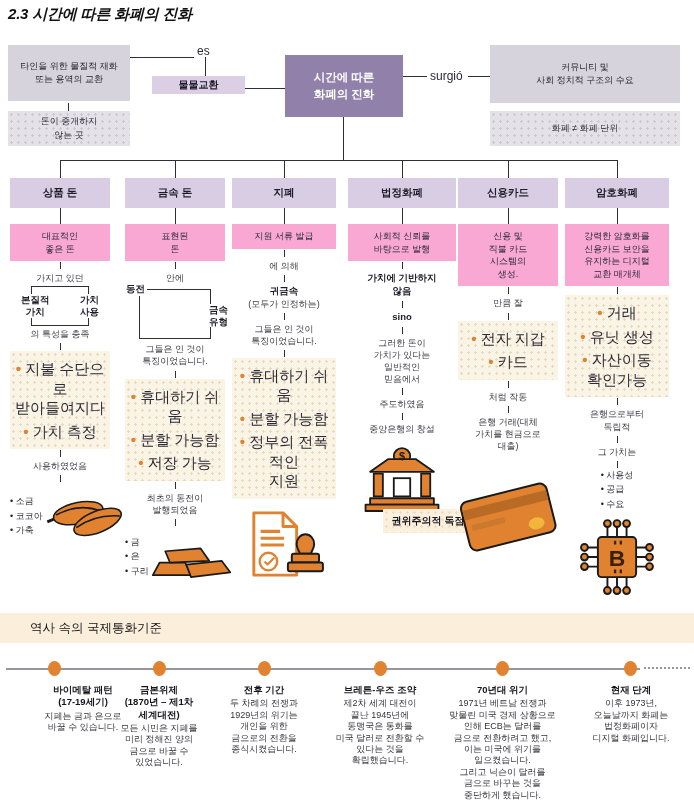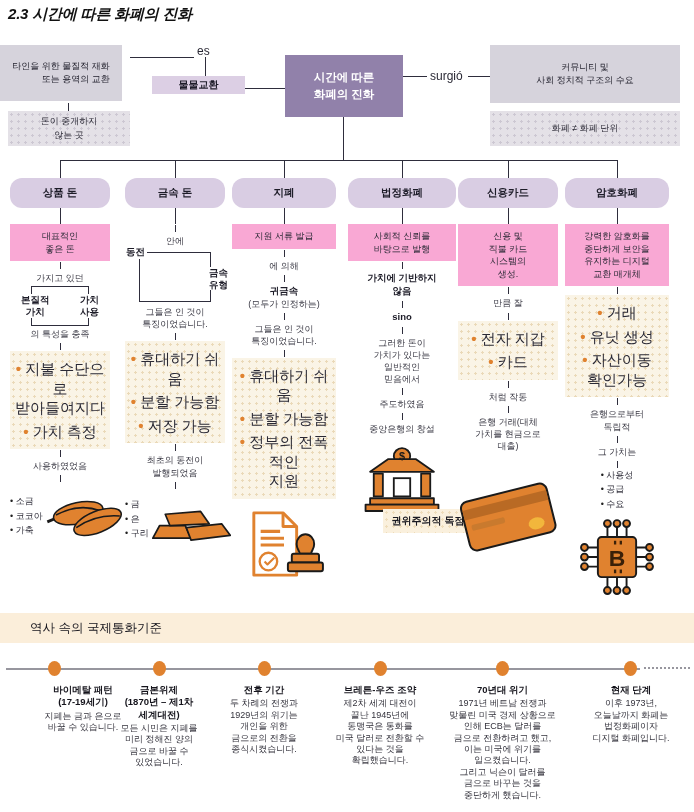--- a/index.html
+++ b/index.html
@@ -8,21 +8,21 @@
   #title{left:8px;top:5px;font-size:15px;font-weight:bold;font-style:italic;color:#111;letter-spacing:-.2px;}
   .pre{white-space:pre-line;}
   .graybox{background:#d6d3dc;color:#23222e;font-size:9px;line-height:1.5;display:flex;align-items:center;justify-content:center;text-align:center;}
   .grayspeck{background-color:#e4e1e7;background-image:radial-gradient(#ccc7d2 1px,transparent 1.3px);background-size:7px 7px;color:#2a2935;font-size:9px;line-height:1.5;display:flex;align-items:center;justify-content:center;text-align:center;}
   .barter{background:#dccfe4;color:#1d1c28;font-weight:bold;font-size:10px;display:flex;align-items:center;justify-content:center;}
   .mainbox{background:#9181aa;color:#fff;font-weight:bold;font-size:11.5px;line-height:1.45;display:flex;align-items:center;justify-content:center;text-align:center;}
   .link-lab{font-size:12px;color:#2a2935;}
   .hline{height:1px;background:#2e2d3c;}
   .vseg{width:1px;background:#2e2d3c;}
   .col{position:absolute;top:178px;display:flex;flex-direction:column;align-items:center;}
-  .hdr{width:100%;height:30px;background:#d9cde3;font-weight:bold;font-size:10.5px;color:#1d1c28;display:flex;align-items:center;justify-content:center;flex:none;border-radius:12px;}
+  .hdr{width:100%;height:30px;background:#d9cde3;font-weight:bold;font-size:10.5px;color:#1d1c28;display:flex;align-items:center;justify-content:center;flex:none;}
   .vline{width:1px;height:16px;background:#2e2d3c;flex:none;}
   .tick{width:1px;height:7px;background:#2e2d3c;flex:none;margin:1px 0;}
   .sub{width:100%;background:#f9a8d4;font-size:9px;color:#2a2935;padding:6px 9px;text-align:center;line-height:1.4;box-sizing:border-box;flex:none;}
   .lbl{font-size:9px;color:#3b3a45;text-align:center;line-height:1.35;margin:2px 0;flex:none;}
   .lbl.b{font-weight:bold;color:#1d1c28;font-size:9.5px;}
   .cream{width:100%;background-color:#faf4e6;background-image:radial-gradient(#ead9b8 1px,transparent 1.3px);background-size:7px 7px;padding:8px 2px;box-sizing:border-box;display:flex;flex-direction:column;gap:4px;flex:none;}
   .bi{font-size:15px;color:#2a2935;text-align:center;line-height:1.3;}
   .bi::before{content:"• ";color:#e0822f;font-weight:bold;}
   .plist{display:flex;flex-direction:column;gap:1px;flex:none;}
   .pi{font-size:9px;color:#2a2935;line-height:1.5;text-align:left;}
@@ -46,21 +46,21 @@
   .titem .tt{font-weight:bold;font-size:9.5px;color:#15141c;line-height:1.3;margin-bottom:2px;}
   .titem .tb{font-size:9px;color:#34333d;line-height:1.27;}
 </style>
 </head>
 <body>
 
 <div id="stage">
 
   <div class="abs" id="title">2.3 시간에 따른 화폐의 진화</div>
 
-  <div class="abs graybox pre" style="left:0;top:45px;width:122px;height:56px;text-align:right;">타인을 위한 물질적 재화
+  <div class="abs graybox pre" style="left:8px;top:45px;width:122px;height:56px;">타인을 위한 물질적 재화
 또는 용역의 교환</div>
   <div class="abs vseg" style="left:68px;top:103px;height:8px;"></div>
   <div class="abs grayspeck pre" style="left:8px;top:111px;width:122px;height:35px;">돈이 중개하지
 않는 곳</div>
 
   <div class="abs hline" style="left:130px;top:57px;width:64px;"></div>
   <div class="abs link-lab" style="left:197px;top:44px;">es</div>
   <div class="abs vseg" style="left:205px;top:57px;height:19px;"></div>
 
   <div class="abs barter" style="left:152px;top:76px;width:93px;height:18px;">물물교환</div>
@@ -125,20 +125,22 @@
           <ellipse cx="58" cy="36" rx="26" ry="11" transform="rotate(-22 58 36)"></ellipse>
           <path d="M36,42 q20,-14 45,-12" fill="none"></path>
         </g>
       </svg>
     </div>
   </div>
 
   <div class="col" style="left:125px;width:100px;">
     <div class="hdr">금속 돈</div>
     <div class="vline"></div>
+    <div class="sub pre">표현된
+돈</div>
     <div class="tick"></div>
     <div class="lbl pre">안에</div>
     <div class="mrect">
       <span class="coinlbl">동전</span>
       <span class="metlbl pre">금속
 유형</span>
     </div>
     <div class="lbl pre">그들은 인 것이
 특징이었습니다.</div>
     <div class="tick"></div>
@@ -263,21 +265,21 @@
         <rect x="14" y="40" width="34" height="6" rx="2" fill="#c97a2e"></rect>
         <ellipse cx="78" cy="54" rx="8" ry="6" fill="#f2b63c"></ellipse>
       </g>
     </svg>
   </div>
 
   <div class="col" style="left:565px;width:104px;">
     <div class="hdr">암호화폐</div>
     <div class="vline"></div>
     <div class="sub pre">강력한 암호화를
-중단하게 보안을
+신용카드 보안을
 유지하는 디지털
 교환 매개체</div>
     <div class="tick"></div>
     <div class="cream">
       <div class="bi pre">거래</div>
       <div class="bi pre">유닛 생성</div>
       <div class="bi pre">자산이동
 확인가능</div>
     </div>
     <div class="tick"></div>

